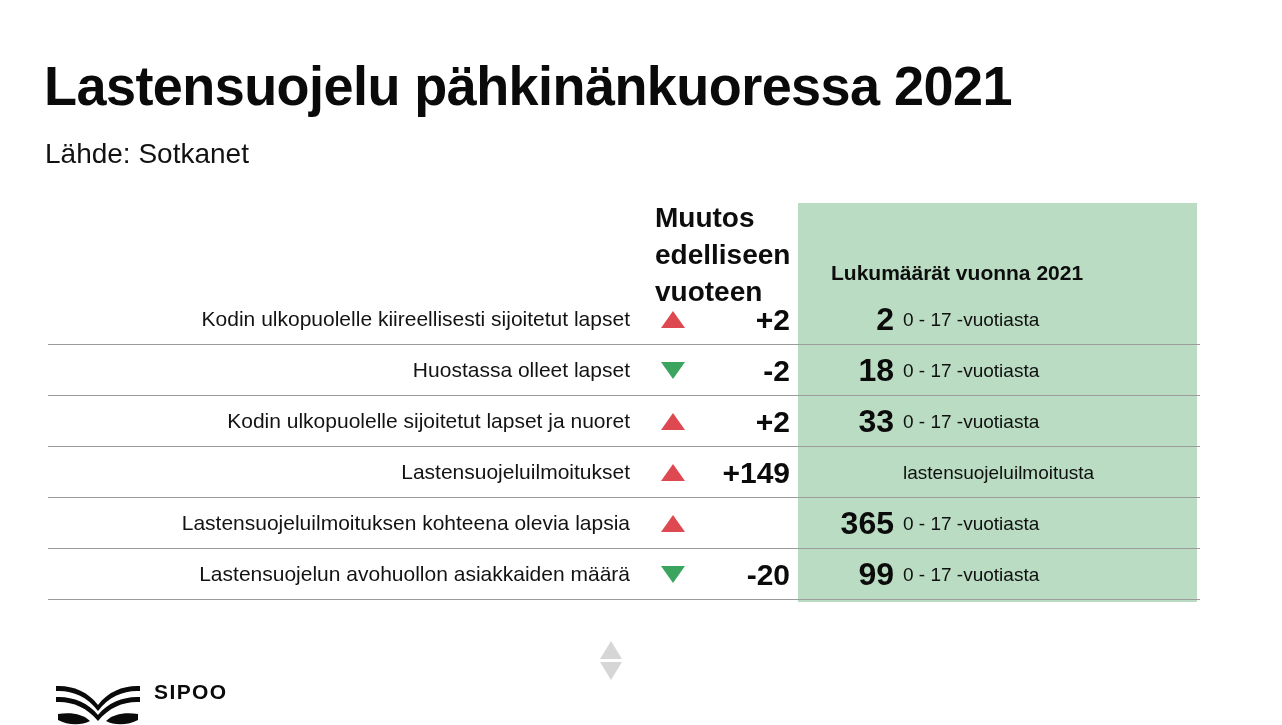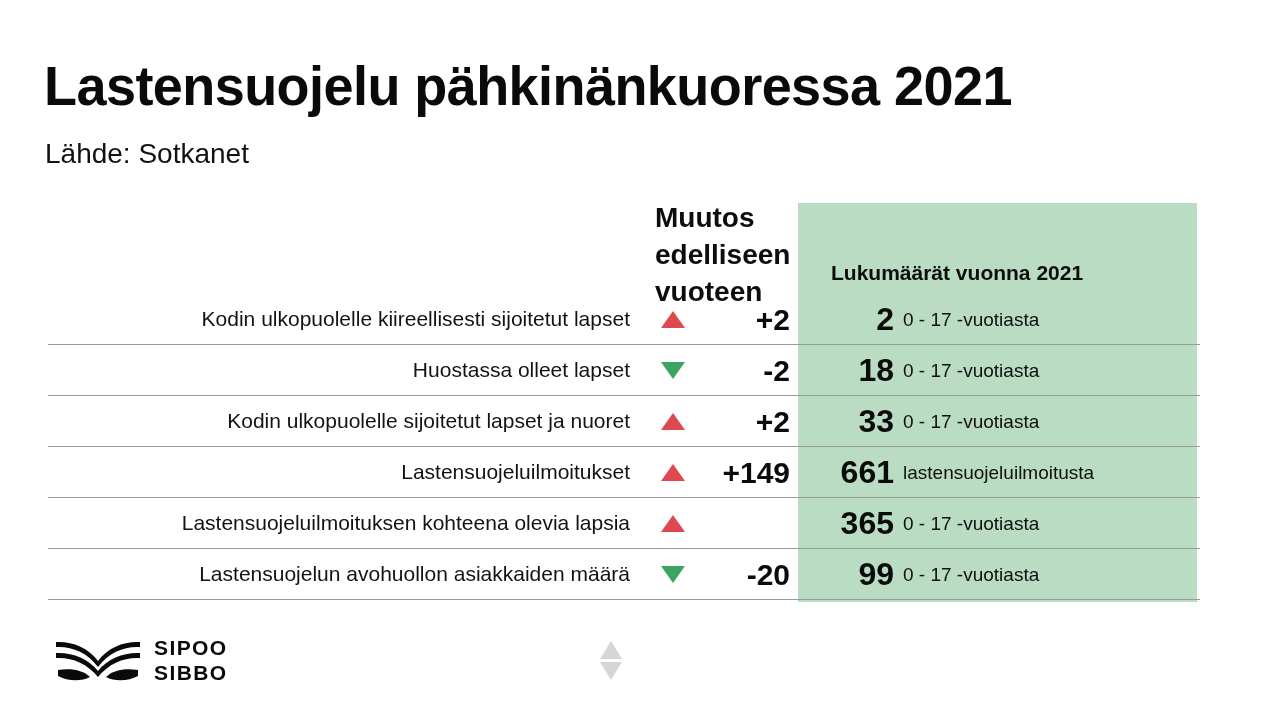--- a/index.html
+++ b/index.html
@@ -177,21 +177,21 @@
   }
   #logo-mark { display: block; }
   #logo-text {
     margin-left: 13px;
     font-size: 21px;
     font-weight: bold;
     line-height: 1.18;
     letter-spacing: 1.4px;
     color: #0a0a0a;
   }
-  #logo-text div { white-space: nowrap; }
+  #logo-text div { white-space: nowrap; margin-top: 44px; }
 
   #sort-indicator {
     position: absolute;
     left: 596px;
     top: 641px;
     width: 30px;
     height: 40px;
   }
   #sort-indicator .sa {
     position: absolute;
@@ -254,21 +254,20 @@
     <div class="unit">0 - 17 -vuotiasta</div>
     <div class="rule"></div>
   </div>
 
   <div class="row">
     <div class="label">Lastensuojeluilmoitukset</div>
     <div class="trend">
         <span class="tri up"></span>
       </div>
     <div class="change">+149</div>
-    <div class="count">661</div>
     <div class="unit">lastensuojeluilmoitusta</div>
     <div class="rule"></div>
   </div>
 
   <div class="row">
     <div class="label">Lastensuojeluilmoituksen kohteena olevia lapsia</div>
     <div class="trend">
         <span class="tri up"></span>
       </div>
     <div class="count">365</div>

